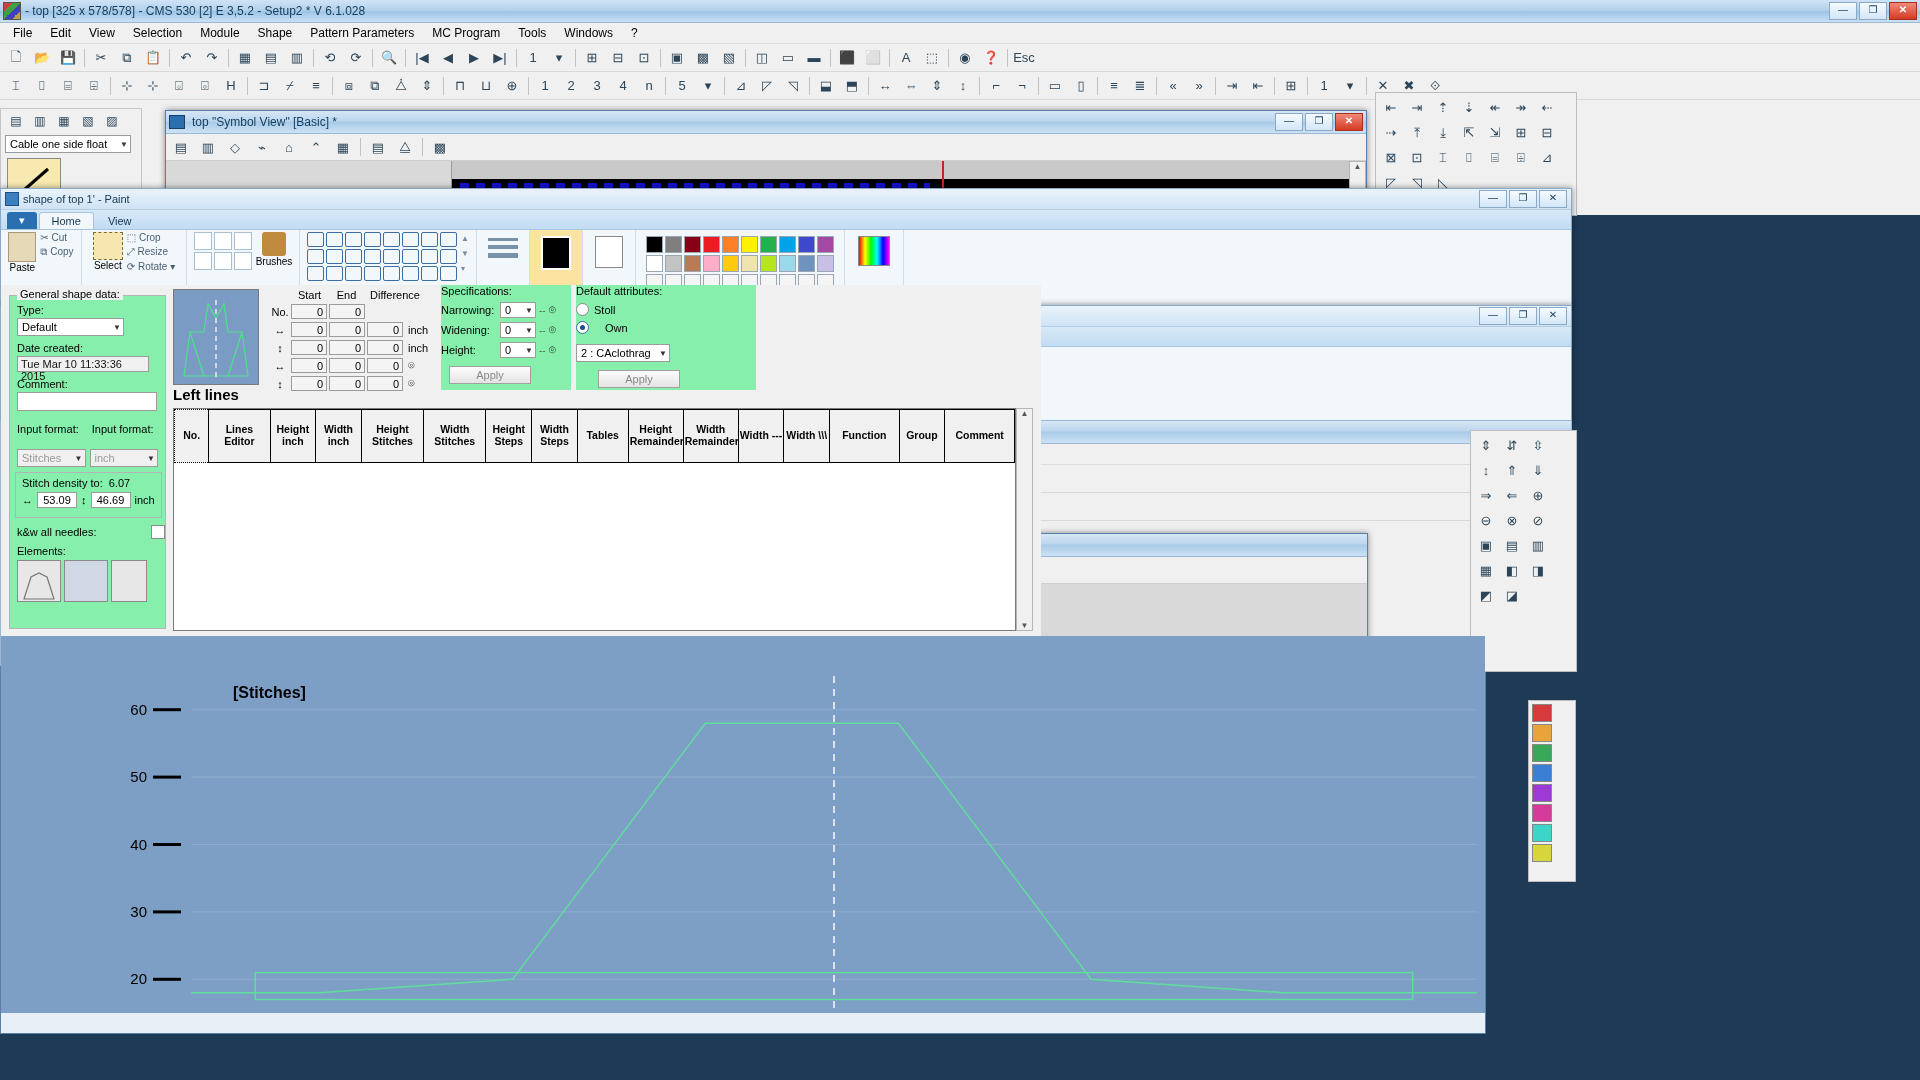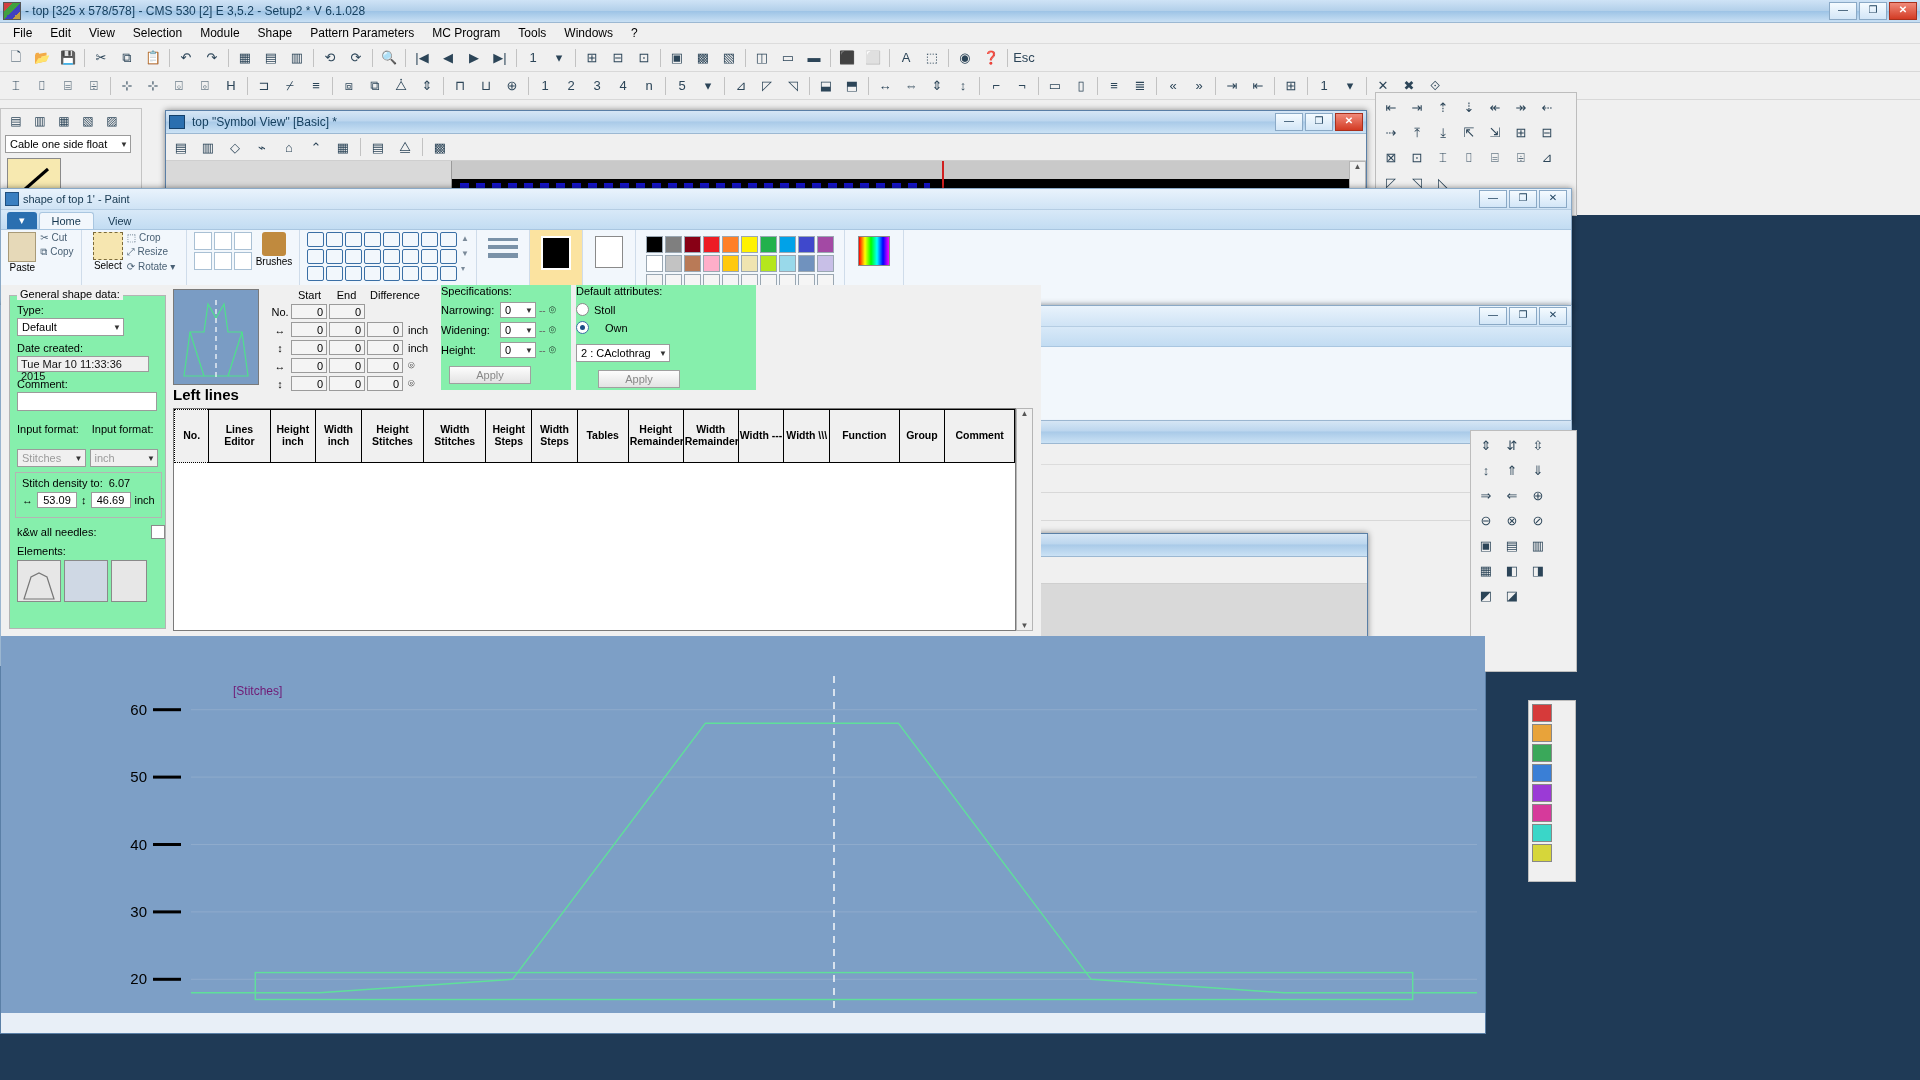--- a/index.html
+++ b/index.html
@@ -73,21 +73,21 @@
                  height:52px;vertical-align:middle;line-height:1.12;padding:0 1px;}
   table.lines th.nocol{border:1px dotted #000;}
   .grid-area{border:1px solid #7a7a7a;background:#fff;overflow:hidden;}
   .vscroll{width:15px;background:#f0f0f0;border:1px solid #b5b5b5;display:flex;flex-direction:column;
            justify-content:space-between;align-items:center;font-size:8px;color:#555;}
 
   
   #shapeChart{left:48px;top:664px;width:1484px;height:420px;background:#e8eff7;border:1px solid #5a7fa6;}
   #shapeChart .tbar{background:linear-gradient(to bottom,#e3f0fb 0%,#cbe1f4 48%,#bad6ee 52%,#ddeefb 100%);}
   .chartcanvas{position:relative;background:#7d9fc6;width:100%;height:377px;overflow:hidden;}
-  .stitchlbl{position:absolute;font-size:12px;color:#701a75;font-weight:normal;}
+  .stitchlbl{position:absolute;font-size:16px;color:#000000;font-weight:bold;}
 
   
   .palette{position:absolute;background:#f0f0f0;border:1px solid #bdbdbd;}
   .picon{width:22px;height:18px;display:flex;align-items:center;justify-content:center;font-size:12px;color:#2c4558;}
   .sidecard{width:52px;height:52px;border:1px solid #8a8a8a;background:#f7e9b0;}
 </style>
 </head>
 <body>
 
 <div id="m1top">

